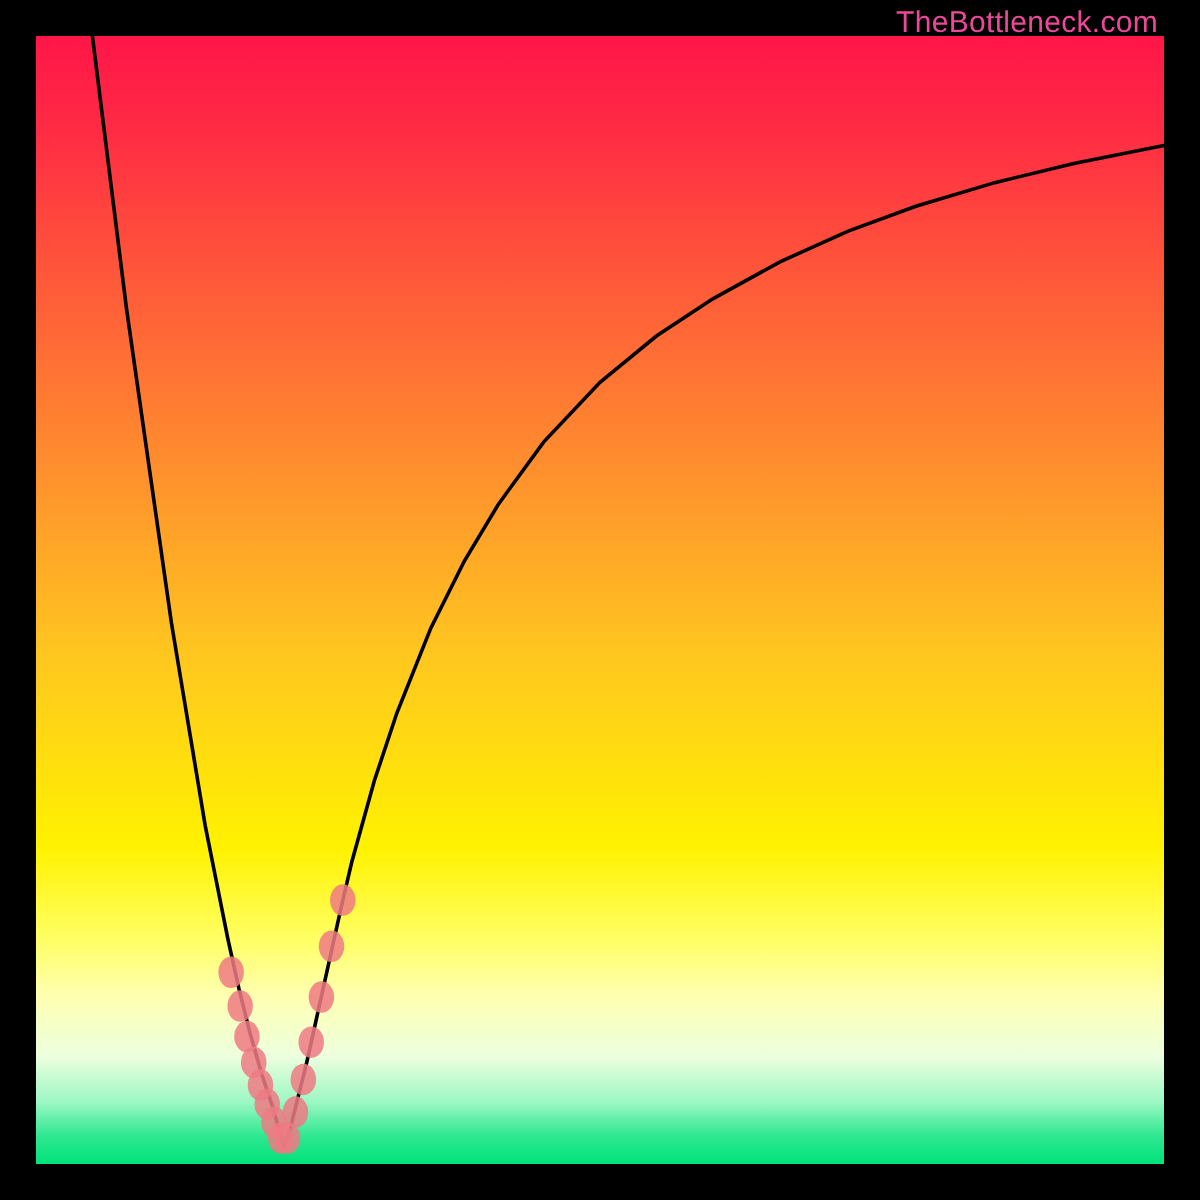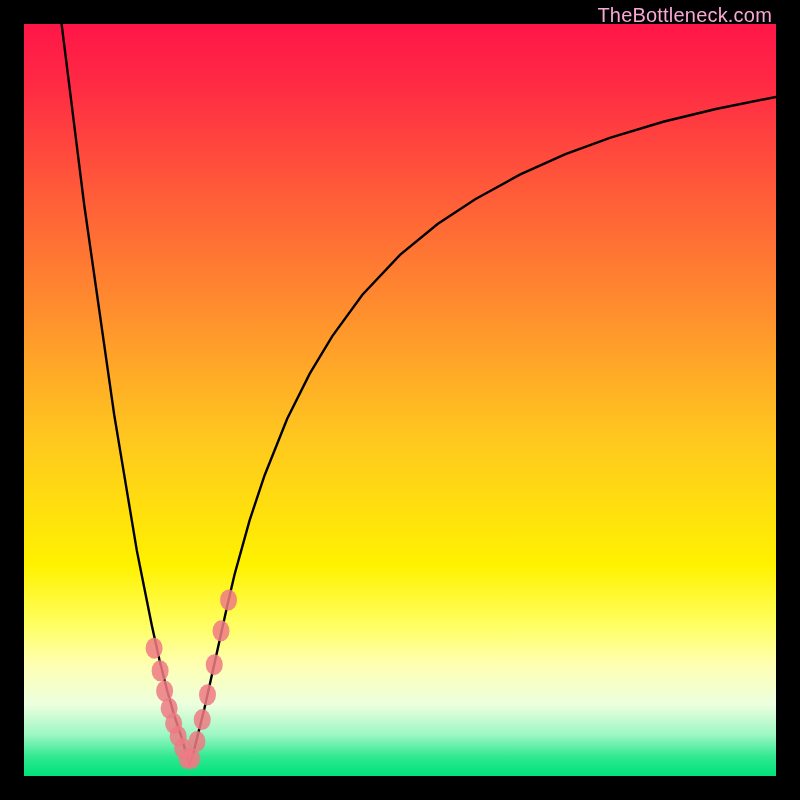--- a/index.html
+++ b/index.html
@@ -25,21 +25,21 @@
     overflow: hidden;
   }
   .gradient {
     position: absolute;
     inset: 0;
   }
   .watermark {
     position: absolute;
     top: 4px;
     right: 28px;
-    color: #f9a8d4;
+    color: #ec4899;
     font-size: 20px;
     font-weight: 500;
     letter-spacing: 0.2px;
     user-select: none;
   }
   svg { display: block; }
 </style>
 </head>
 <body>
 

